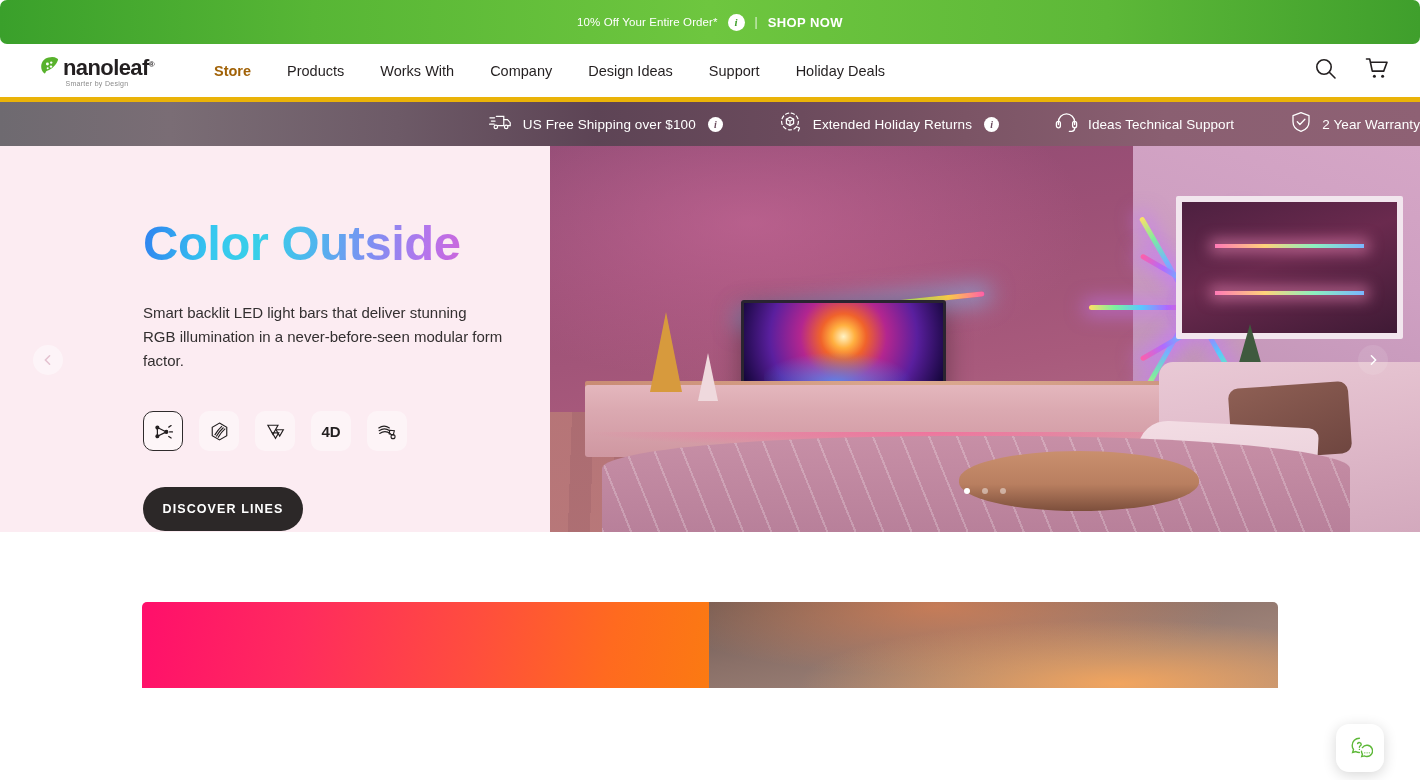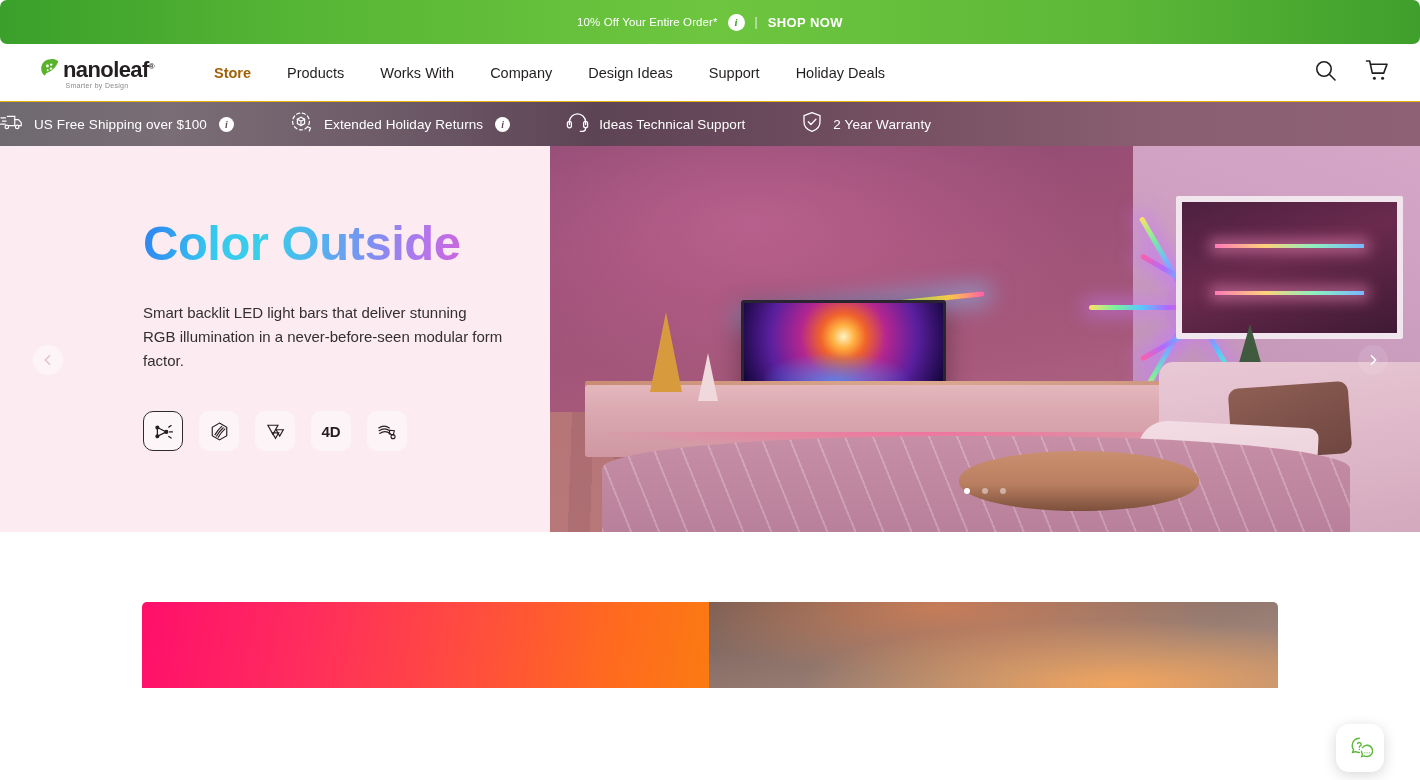--- a/index.html
+++ b/index.html
@@ -32,21 +32,21 @@
   .shop-now {
     font-size: 13px; font-weight: bold; letter-spacing: .4px; color: #fff;
     cursor: pointer;
   }
 
   
   .header {
     height: 58px; background: #fff;
     display: flex; align-items: center;
     padding: 0 30px 0 40px;
-    border-bottom: 1px solid #eab308;
+    border-bottom: 5px solid #eab308;
   }
   .logo-wrap { display: flex; flex-direction: column; align-items: center; margin-right: 42px; }
   .logo-row { display: flex; align-items: flex-start; }
   .logo-mark {
     width: 21px; height: 21px; margin-right: 2px; margin-top: 2px;
   }
   .logo-word {
     font-size: 22px; font-weight: bold; letter-spacing: -0.6px;
     color: #231f20; line-height: 21px;
   }
@@ -60,21 +60,21 @@
   }
   .nav-item.active { color: #a16207; font-weight: bold; }
 
   .header-icons { display: flex; align-items: center; gap: 28px; }
   .hicon { cursor: pointer; display: block; }
 
   
   .valuebar {
     height: 44px;
     background: linear-gradient(90deg,#6e6a70 0%,#7a6d75 12%,#6d5a67 28%,#5d4455 42%,#6a4a5c 55%,#7b5465 68%,#8a5f71 82%,#8e6174 100%);
-    display: flex; align-items: center; justify-content: flex-start;
+    display: flex; align-items: center; justify-content: flex-end;
     gap: 56px; color: #ffffff;
   }
   .vb-item { display: flex; align-items: center; gap: 10px; }
   .vb-label { font-size: 13.5px; letter-spacing: .1px; }
   .vb-info {
     width: 15px; height: 15px; border-radius: 50%;
     background: #ffffff; color: #6b4c5e;
     font-size: 10px; font-weight: bold; font-style: italic;
     display: flex; align-items: center; justify-content: center;
     font-family: "Liberation Serif", serif; margin-left: 2px;
@@ -421,20 +421,21 @@
         <svg width="22" height="21" viewBox="0 0 24 22" fill="none" stroke="#231f20" stroke-width="1.2" stroke-linecap="round">
           <path d="M3 7.2c3.6-2.6 8-2.6 11.6 0"></path>
           <path d="M3.4 10.2c3.6-2.6 8-2.6 11.6 0"></path>
           <path d="M4 13.2c3.6-2.6 8-2.6 11.6 0"></path>
           <path d="M15 9.6l5 .6-1.2 4.6-4.4-1.2z"></path>
           <circle cx="18.6" cy="16.6" r="2.2"></circle>
         </svg>
       </div>
     </div>
 
+    <button class="cta">DISCOVER LINES</button>
 
     <div class="arrow-btn arrow-prev">
       <svg width="12" height="12" viewBox="0 0 12 12" fill="none" stroke="#e4c2d0" stroke-width="1.5" stroke-linecap="round">
           <path d="M7.6 1.8L3.4 6l4.2 4.2"></path>
         </svg>
     </div>
   </div>
 
   <div class="hero-right">
     <div class="wall-glow"></div>

